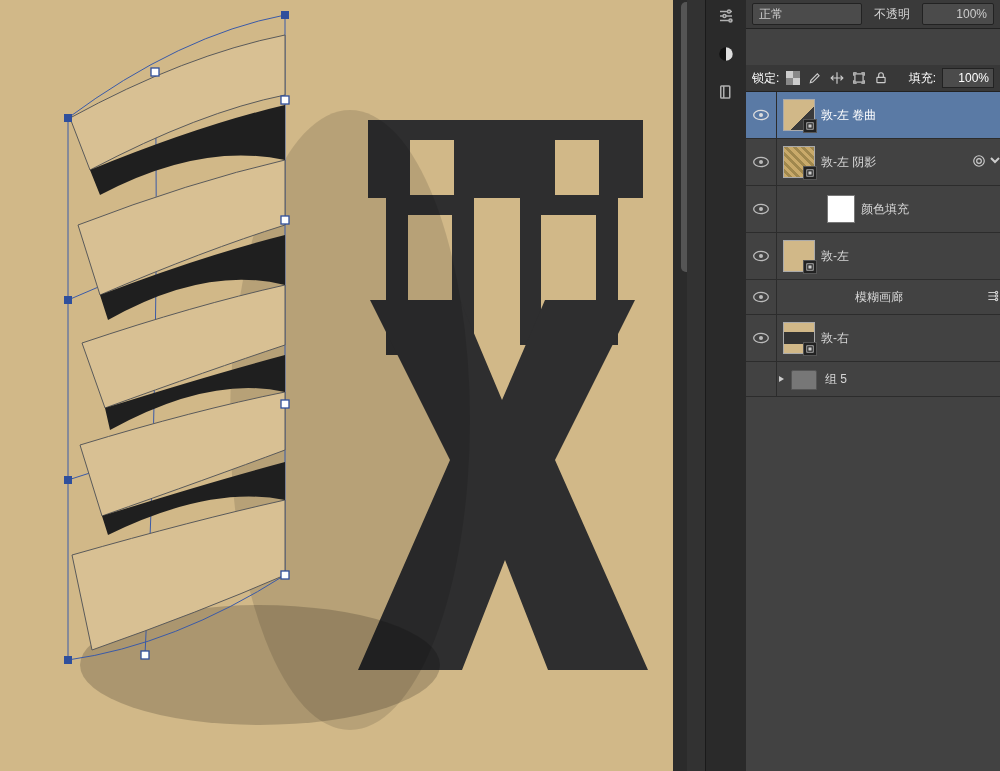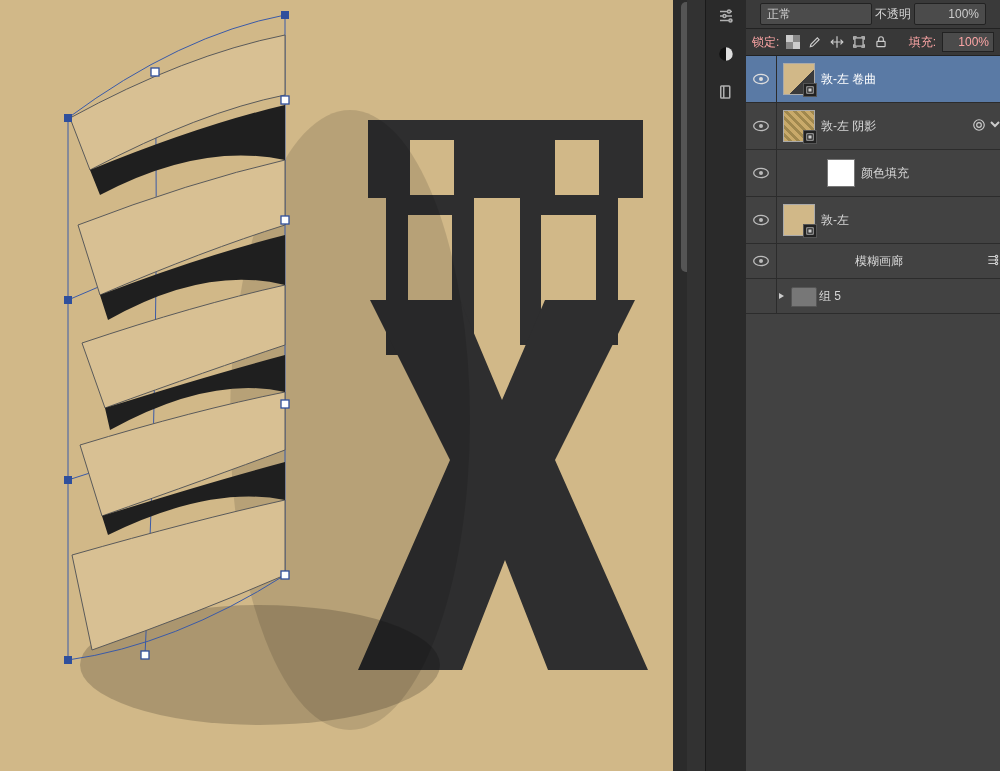--- a/index.html
+++ b/index.html
@@ -82,22 +82,22 @@
     background: #424242;
     display: flex;
     flex-direction: column;
   }
   .panel-topbar {
     height: 28px;
     background: #3a3a3a;
     border-bottom: 1px solid #222;
     display: flex;
     align-items: center;
-    gap: 3px;
-    padding: 0 14px;
+    gap: 12px;
+    padding: 0 6px;
   }
   .panel-topbar .dropdown,
   .panel-topbar .field {
     flex: 1;
     height: 20px;
     background: #4b4b4b;
     border: 1px solid #222;
     border-radius: 2px;
     display: flex;
     align-items: center;
@@ -109,21 +109,22 @@
   .panel-topbar .field { flex: 0 0 58px; justify-content: flex-end; }
 
   .lock-row {
     height: 26px;
     background: #383838;
     border-bottom: 1px solid #222;
     display: flex;
     align-items: center;
     padding: 0 6px;
     gap: 6px;
-    color: #fca5a5;
+    color: #ffffff;
+    margin-top: 36px;
   }
   .lock-row .mini-icon {
     width: 16px; height: 16px;
     display: inline-flex;
     align-items: center;
     justify-content: center;
     color: #ccc;
   }
   .lock-row .spacer { flex: 1; }
   .lock-row .fill-field {
@@ -491,27 +492,45 @@
           <svg width="14" height="14" viewBox="0 0 24 24" fill="none" stroke="#ccc" stroke-width="2">
               <path d="M4 6h12M4 12h12M4 18h12"></path>
               <circle cx="18" cy="6" r="2"></circle>
               <circle cx="18" cy="12" r="2"></circle>
               <circle cx="18" cy="18" r="2"></circle>
             </svg>
         </span>
       </span>
     </div>
 
+    <div class="layer-row">
+      <div class="vis-col">
+        <svg class="eye-icon" viewBox="0 0 24 16">
+            <ellipse cx="12" cy="8" rx="11" ry="7" fill="none" stroke="#bbb" stroke-width="2"></ellipse>
+            <circle cx="12" cy="8" r="3" fill="#bbb"></circle>
+          </svg>
+      </div>
+      <div class="thumb">
+        <div class="img th-d"></div>
+        <div class="badge">
+          <svg width="8" height="8" viewBox="0 0 10 10">
+              <rect x="1" y="1" width="8" height="8" fill="none" stroke="#ccc"></rect>
+              <rect x="3" y="3" width="4" height="4" fill="#ccc"></rect>
+            </svg>
+        </div>
+      </div>
+      <span class="layer-name">敦-右</span>
+    </div>
 
     <div class="layer-row short">
       <div class="vis-col empty">
         <svg class="eye-icon" viewBox="0 0 24 16"></svg>
       </div>
       <svg class="folder-arrow" viewBox="0 0 10 10">
           <path d="M2 2l5 3-5 3z" fill="#ccc"></path>
         </svg>
       <div class="folder-icon"></div>
-      <span class="layer-name" style="margin-left:2px">组 5</span>
+      <span class="layer-name" style="margin-left:8px">组 5</span>
     </div>
 
 
   </div>
 </div>
 
 </body></html>

